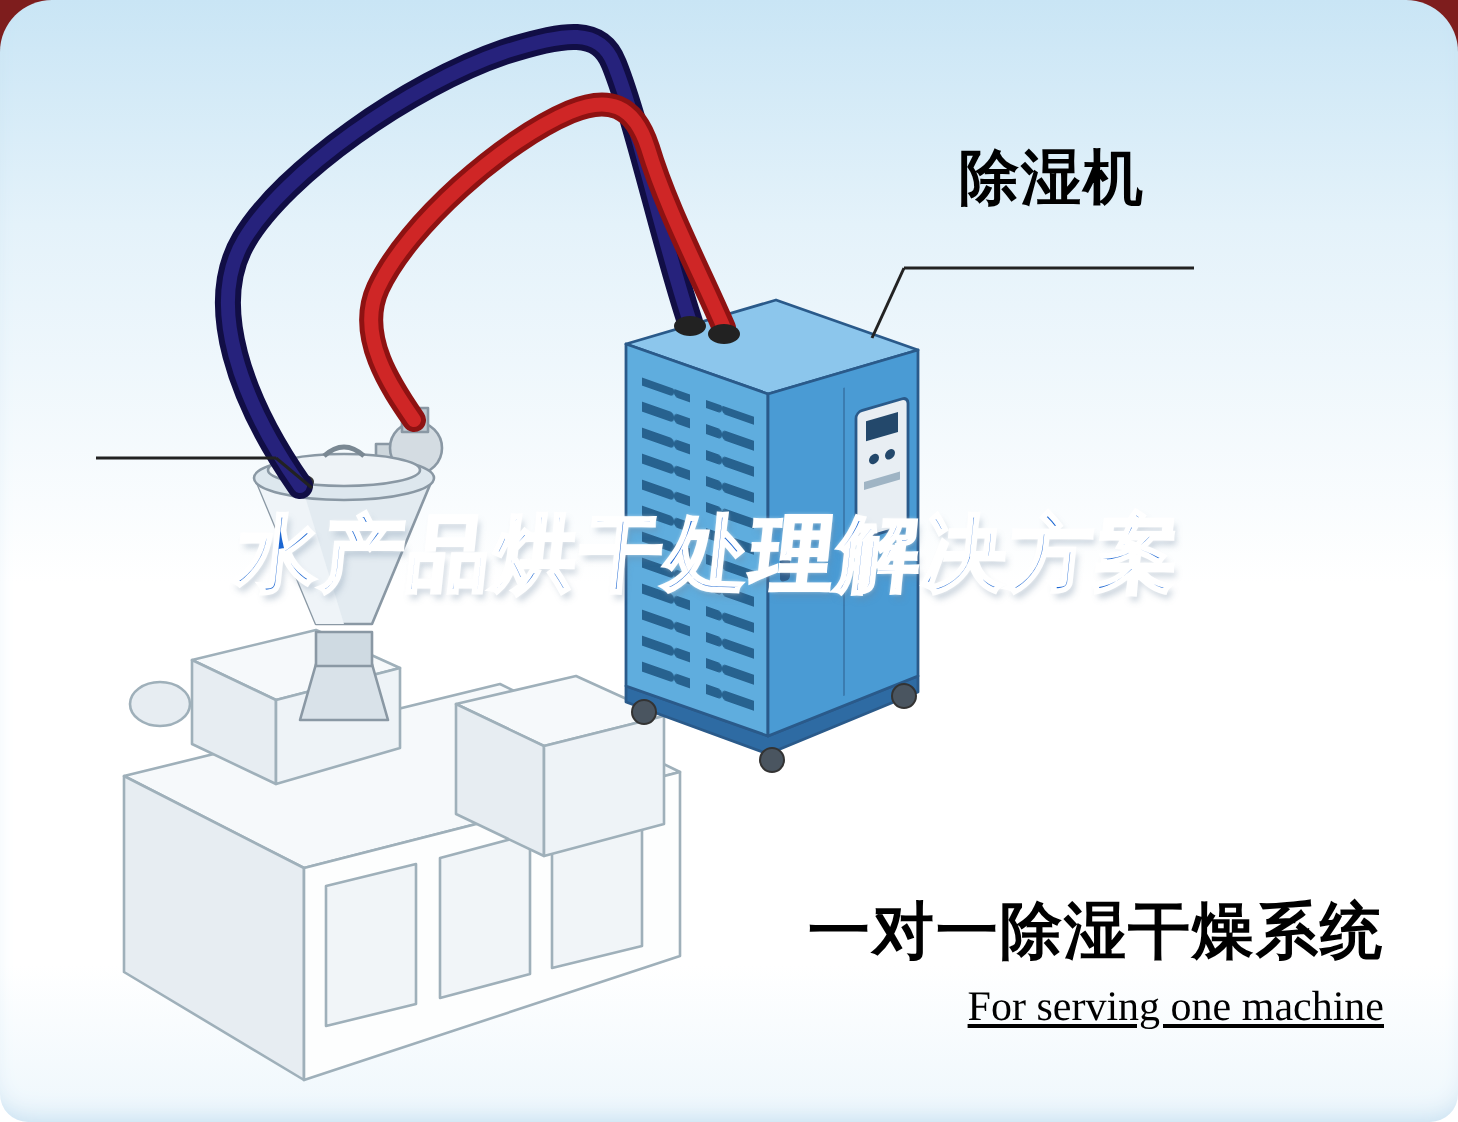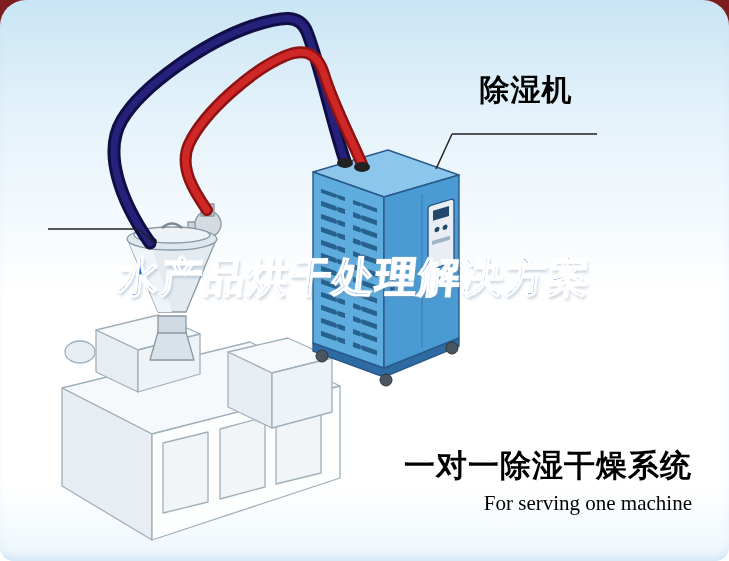--- a/index.html
+++ b/index.html
@@ -19,21 +19,21 @@
     box-shadow:inset 0 -8px 14px -8px #bcd9ee;
   }
   #art{position:absolute;left:0;top:0;z-index:3;}
   .label{position:absolute;z-index:4;text-align:center;color:#000000;}
   .label .cn{font-weight:700;font-size:30px;line-height:1.05;letter-spacing:1px;}
   .label .en{font-family:"Liberation Serif",serif;font-size:22px;line-height:1.2;}
   #label-dehumidifier{left:448px;top:74px;width:156px;}
   #label-hopper{left:36px;top:168px;width:116px;}
   #caption{left:400px;top:450px;width:292px;text-align:right;}
   #caption .cn{font-size:31px;letter-spacing:1px;}
-  #caption .en{font-size:21px;margin-top:8px;}
+  #caption .en{font-size:21px;margin-top:8px;text-decoration:underline;}
   #watermark{
     position:absolute;z-index:5;left:118px;top:250px;white-space:nowrap;
     font-size:41px;font-weight:700;color:#1b66d2;letter-spacing:2px;
     transform:skewX(-6deg);
     -webkit-text-stroke:1.5px #ffffff;
     text-shadow:0 0 2px #fff,2px 3px 3px rgba(110,135,160,.35);
   }
 </style>
 </head>
 <body>

